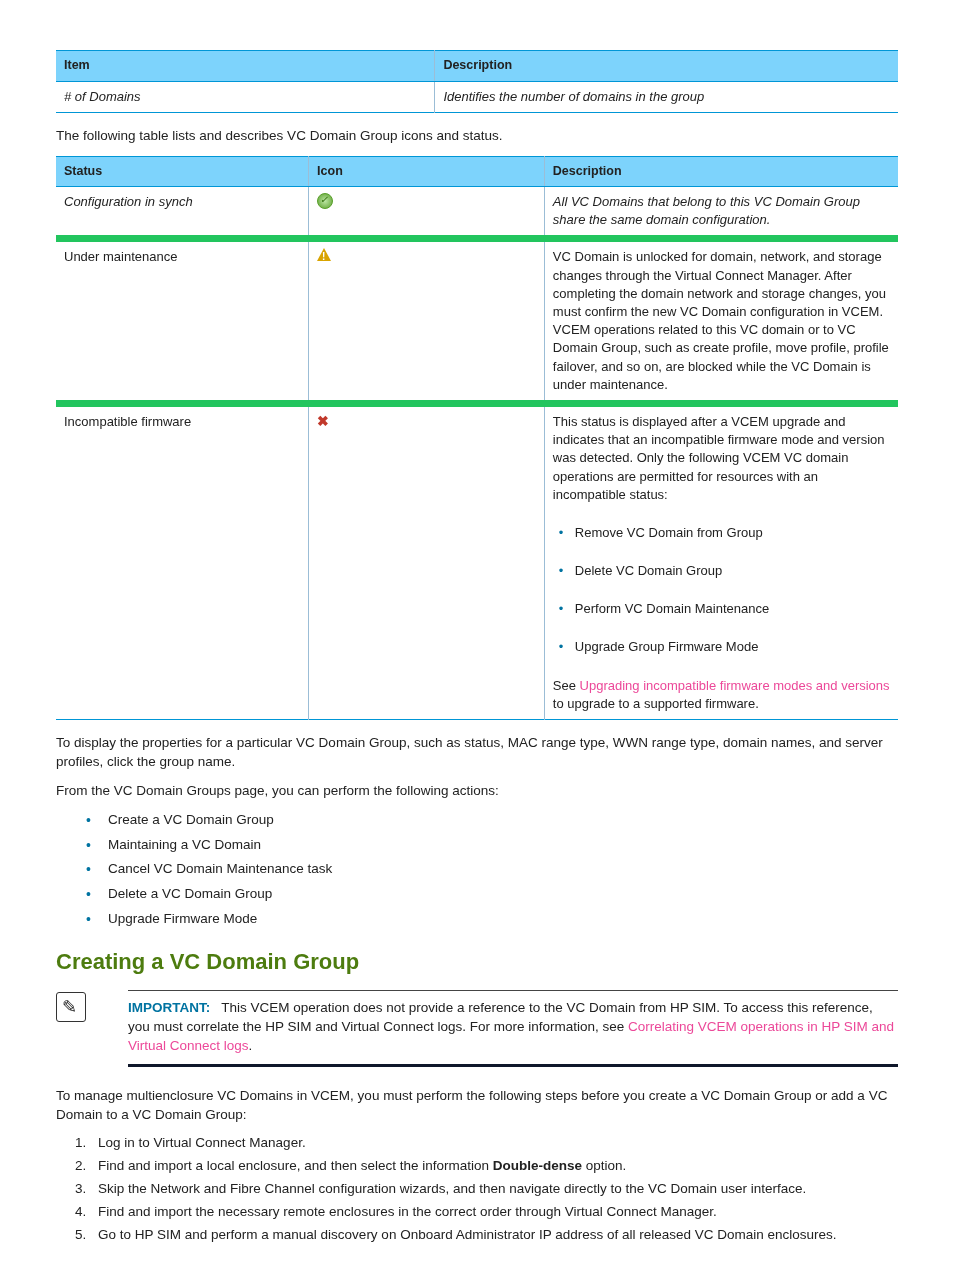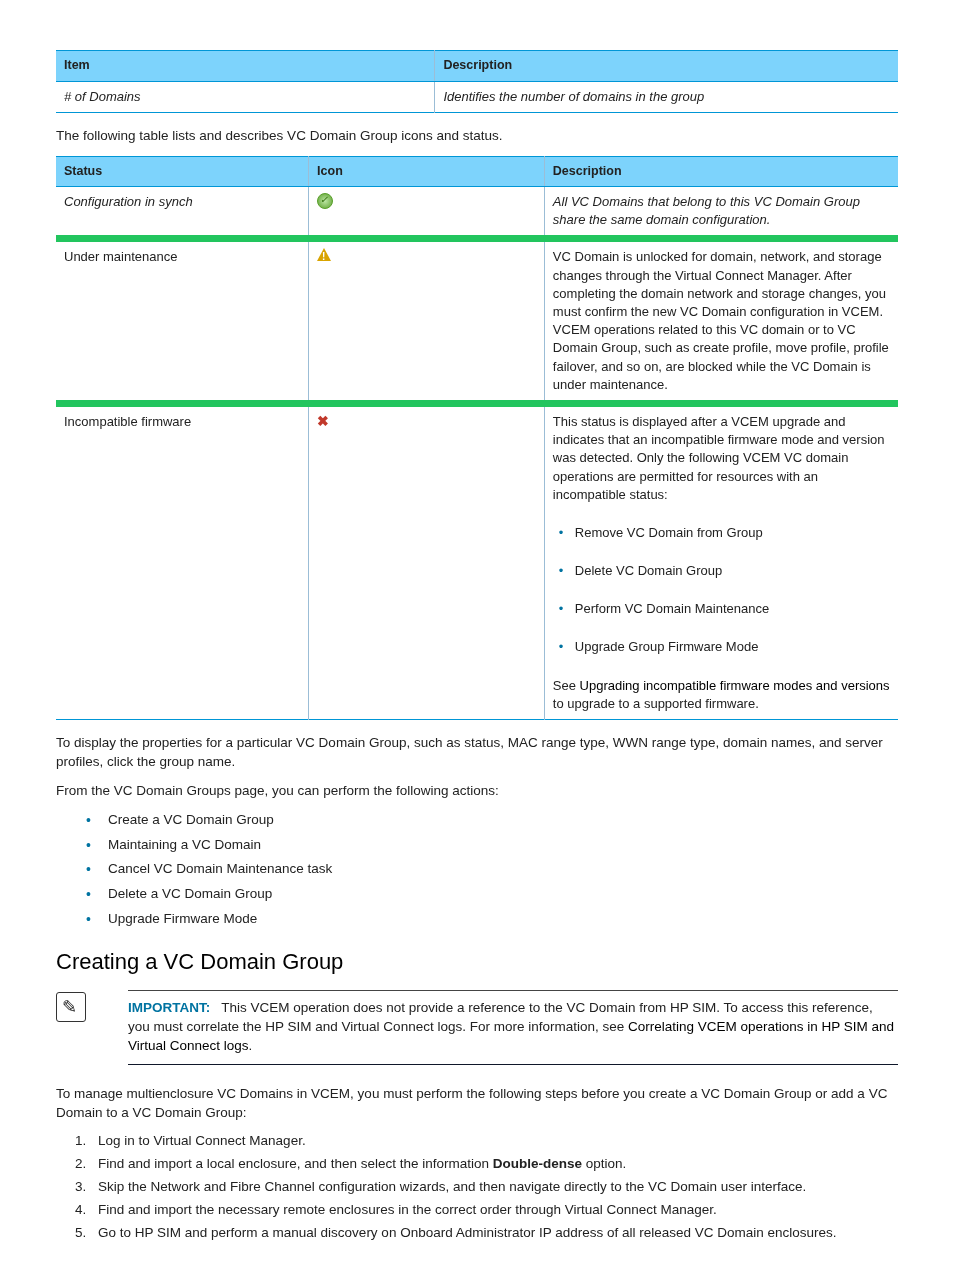--- a/index.html
+++ b/index.html
@@ -74,32 +74,32 @@
     padding-left: 34px;
     margin: 6px 0 12px 0;
   }
   ol.steps li {
     padding-left: 8px;
     margin: 4px 0;
   }
   h2.section {
     font-family: Arial, Helvetica, sans-serif;
     font-size: 22px;
-    font-weight: normal;
-    color: #000000;
+    font-weight: bold;
+    color: #4d7c0f;
     margin: 18px 0 12px 0;
   }
   .important-box {
     border-top: 1px solid #444;
-    border-bottom: 1px solid #0f172a;
+    border-bottom: 3px solid #0f172a;
     padding: 8px 0;
     margin: 12px 0 14px 0;
   }
   .important-label { color: #0073a1; font-weight: bold; }
-  a.link { color: #000000; text-decoration: none; }
+  a.link { color: #ec4899; text-decoration: none; }
   .pagefoot {
     font-size: 16px;
     margin-top: 32px;
   }
   .pnum { display:inline-block; width:26px; }
   .noteicon {
     display: inline-block;
     width: 28px; height: 28px;
     border: 1.5px solid #333;
     border-radius: 3px;

